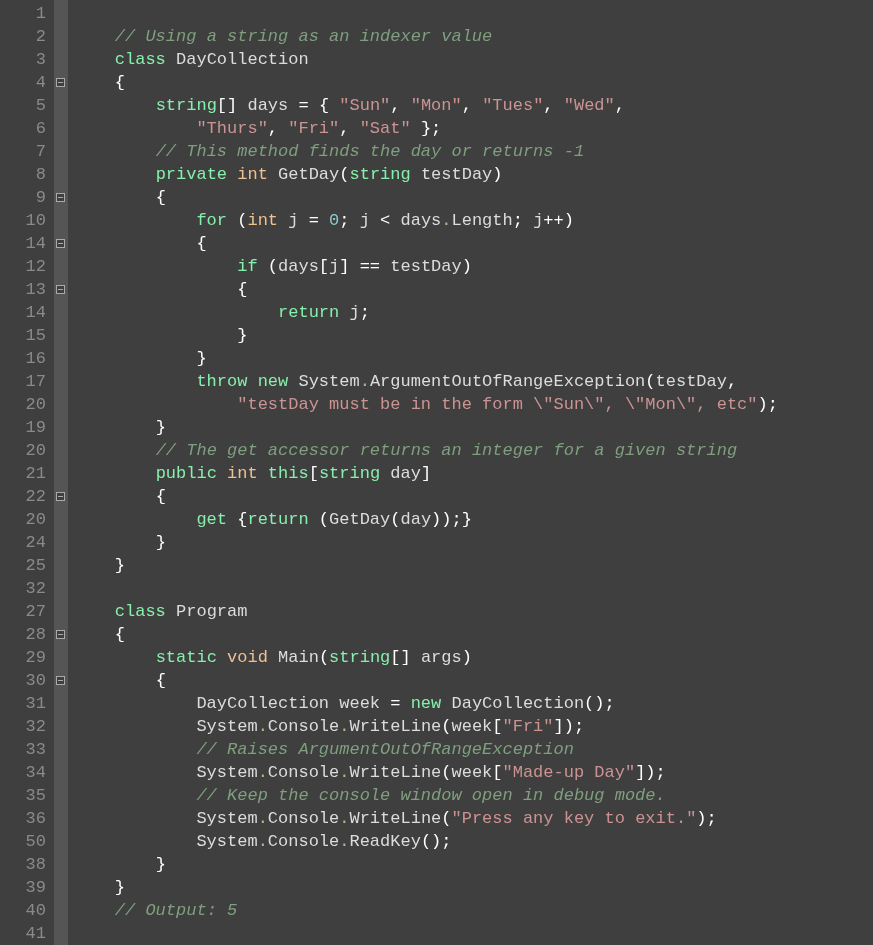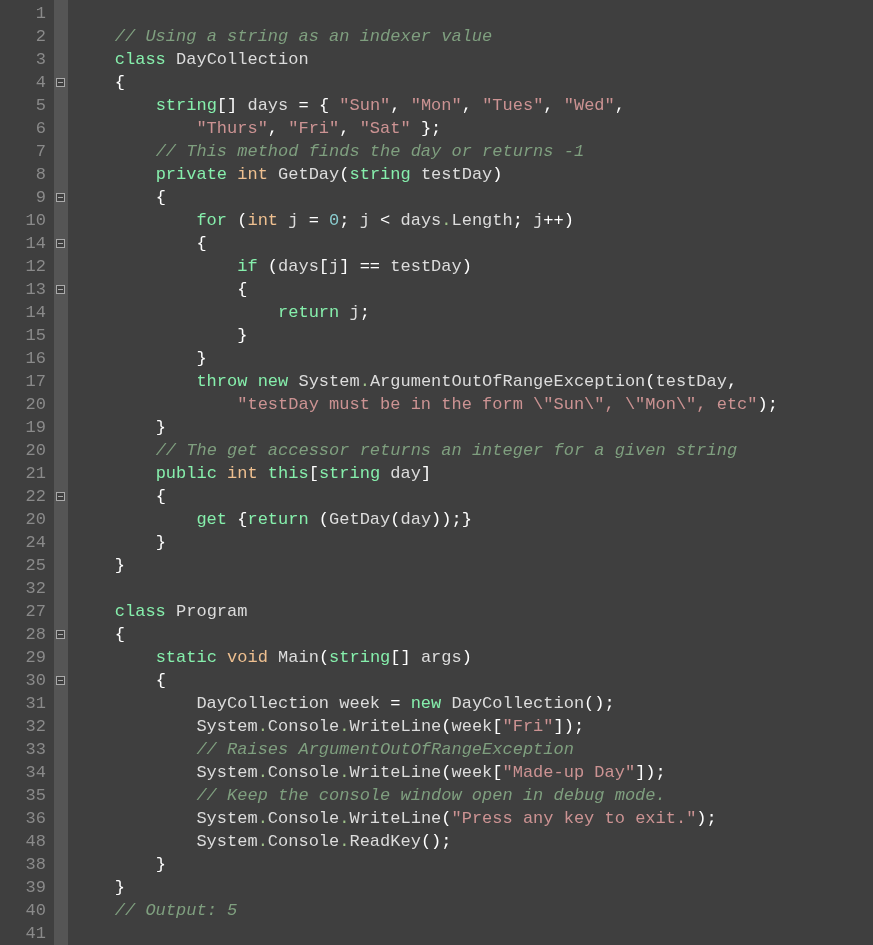--- a/index.html
+++ b/index.html
@@ -90,21 +90,21 @@
     <div>27</div>
     <div>28</div>
     <div>29</div>
     <div>30</div>
     <div>31</div>
     <div>32</div>
     <div>33</div>
     <div>34</div>
     <div>35</div>
     <div>36</div>
-    <div>48</div>
+    <div>50</div>
     <div>38</div>
     <div>39</div>
     <div>40</div>
     <div>41</div>
   </div>
 <div class="fold" id="fold">
     <div class="fold-marker" style="top: 78px;"></div>
     <div class="fold-marker" style="top: 193px;"></div>
     <div class="fold-marker" style="top: 239px;"></div>
     <div class="fold-marker" style="top: 285px;"></div>

